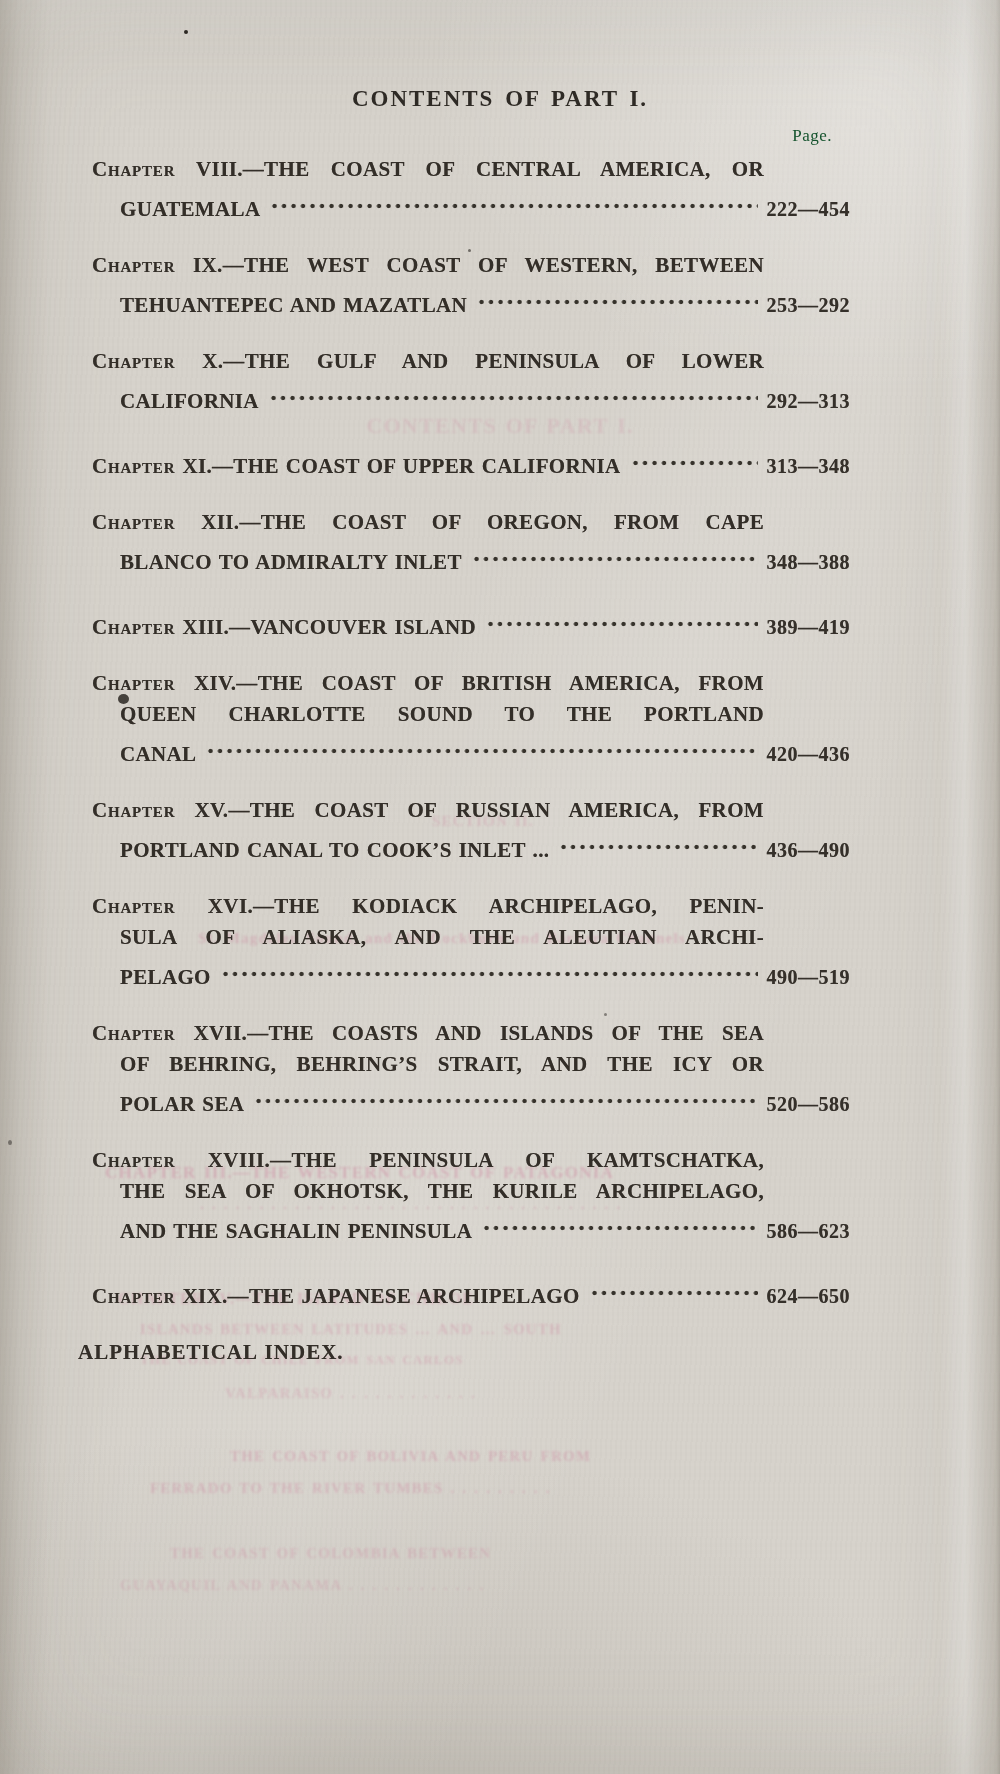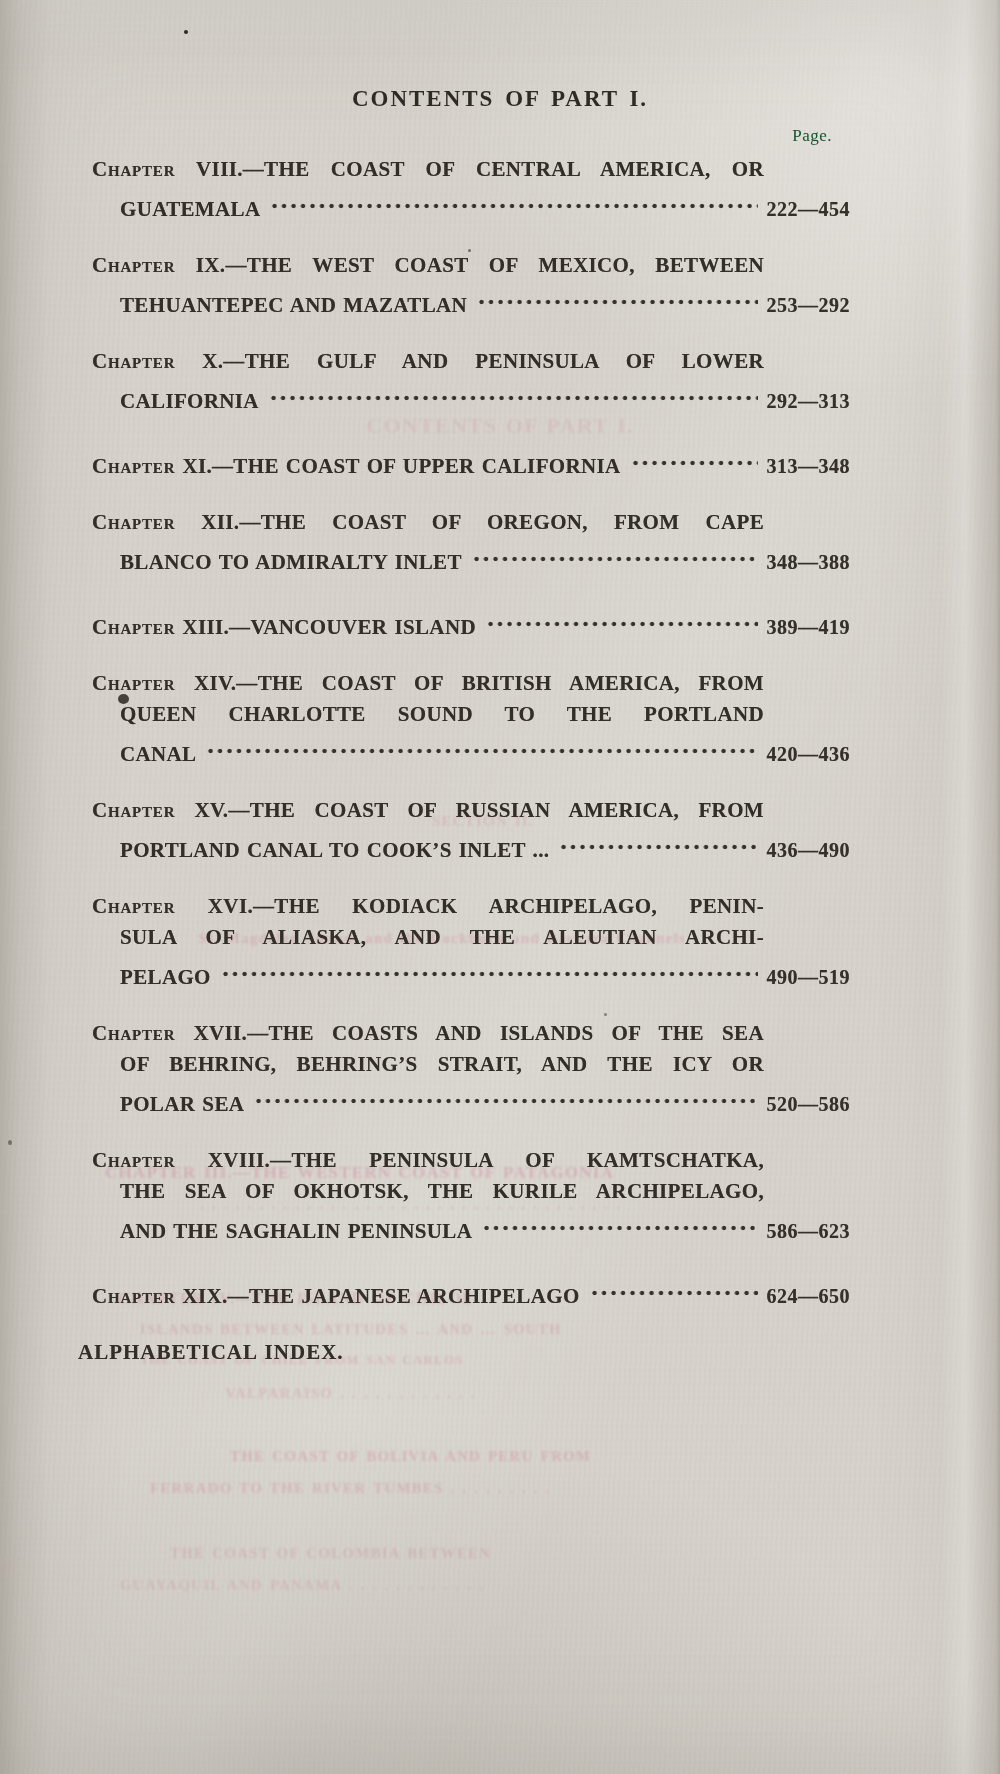--- a/index.html
+++ b/index.html
@@ -116,21 +116,21 @@
 
   <div class="entry">
         <div class="line just"><span class="chap">Chapter</span><span class="t"> VIII.—THE COAST OF CENTRAL AMERICA, OR</span></div>
         <div class="line ind leader">
           <span class="t">GUATEMALA</span>
           <span class="dots"></span>
           <span class="pg">222—454</span>
         </div>
       </div>
       <div class="entry">
-        <div class="line just"><span class="chap">Chapter</span><span class="t"> IX.—THE WEST COAST OF MEXICO, BETWEEN</span></div>
+        <div class="line just"><span class="chap">Chapter</span><span class="t"> IX.—THE WEST COAST OF WESTERN, BETWEEN</span></div>
         <div class="line ind leader">
           <span class="t">TEHUANTEPEC AND MAZATLAN</span>
           <span class="dots"></span>
           <span class="pg">253—292</span>
         </div>
       </div>
       <div class="entry">
         <div class="line just"><span class="chap">Chapter</span><span class="t"> X.—THE GULF AND PENINSULA OF LOWER</span></div>
         <div class="line ind leader">
           <span class="t">CALIFORNIA</span>

